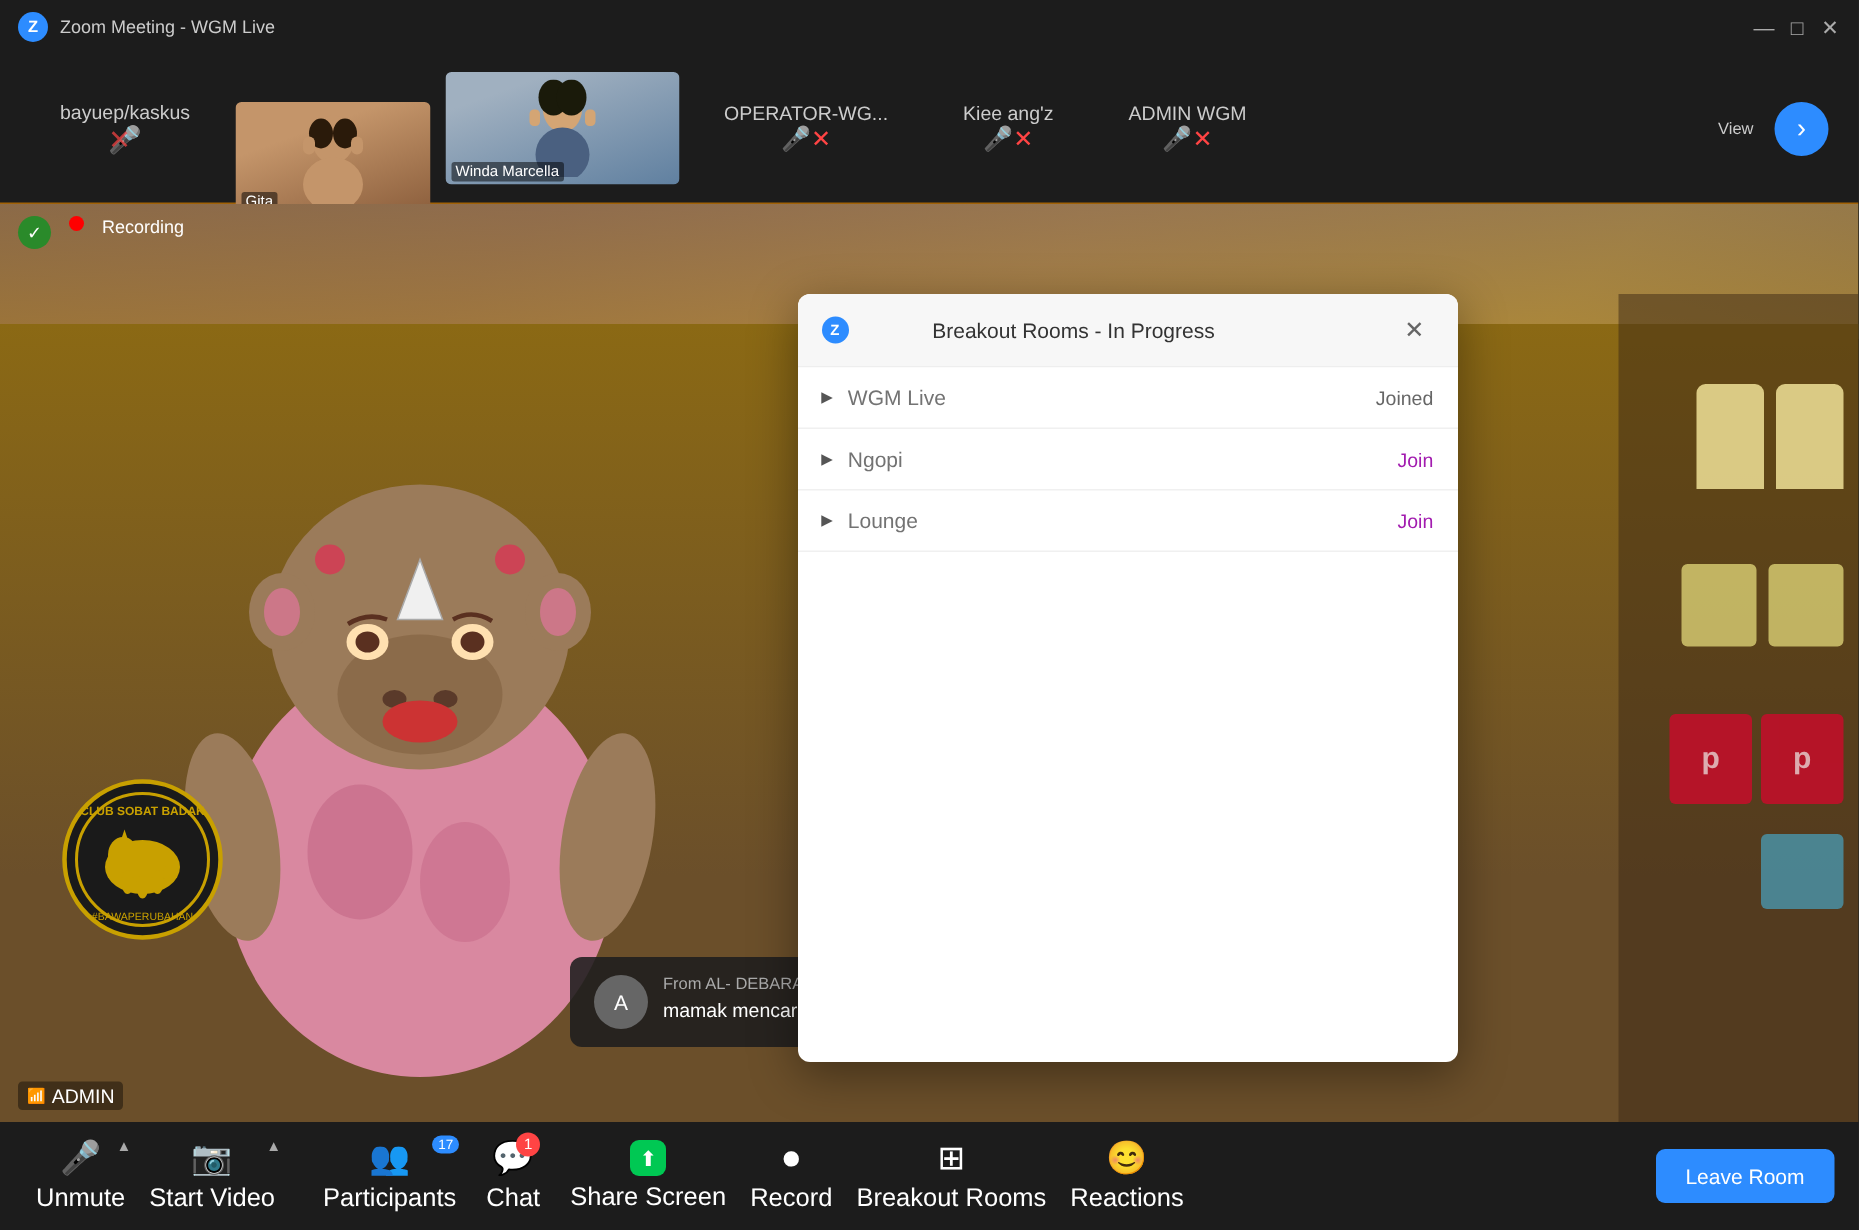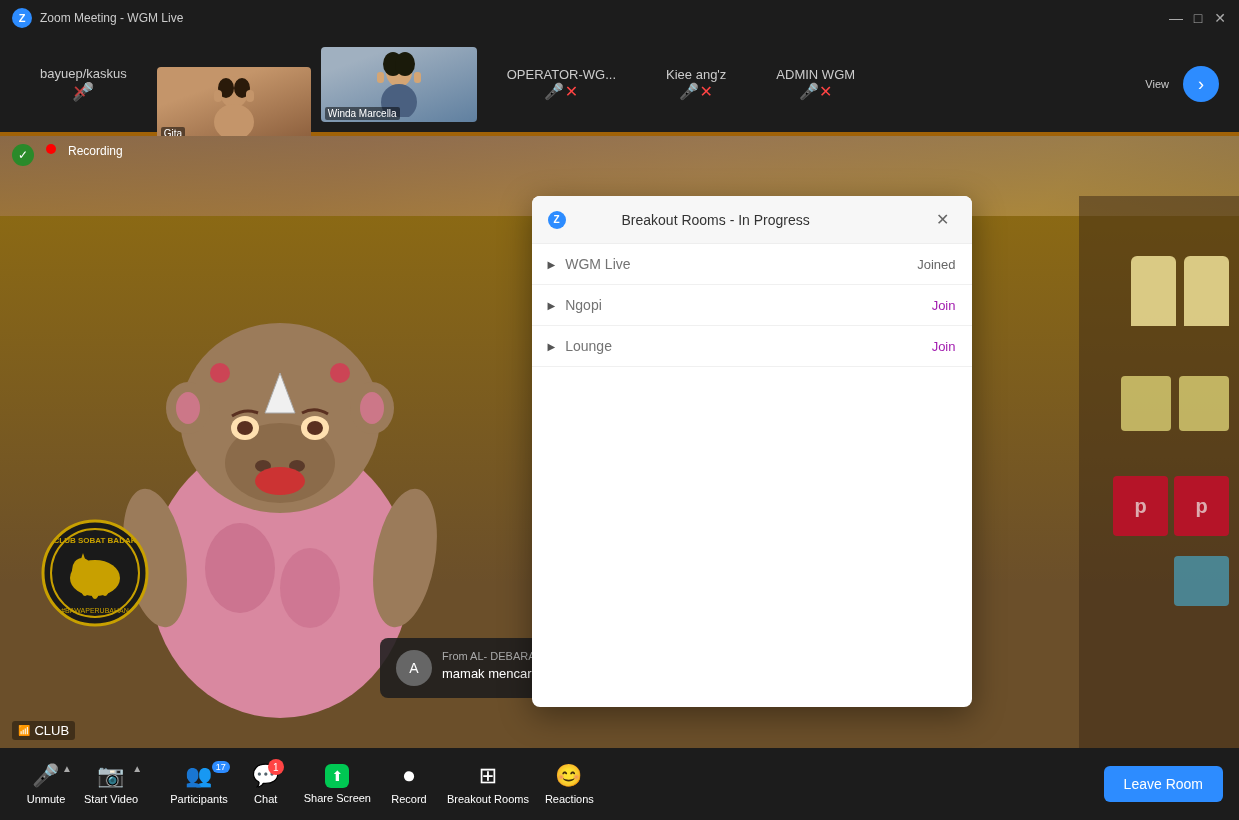--- a/index.html
+++ b/index.html
@@ -58,21 +58,21 @@
 
     
     .participants-bar {
       width: 100%;
       height: 100px;
       background: #1c1c1c;
       display: flex;
       align-items: center;
       padding: 0 20px;
       gap: 10px;
-      border-bottom: 4px solid #a16207;
+      border-bottom: 1px solid #a16207;
     }
     .participant-tile {
       display: flex;
       flex-direction: column;
       align-items: center;
       position: relative;
     }
     .participant-video-label {
       position: absolute;
       bottom: 2px;
@@ -319,21 +319,21 @@
     .toolbar-icon {
       font-size: 22px;
       color: white;
       margin-bottom: 4px;
     }
     .toolbar-icon.muted {
       color: #f44;
     }
     .toolbar-label {
       color: white;
-      font-size: 11px;
+      font-size: 17px;
       text-align: center;
     }
     .toolbar-chevron {
       position: absolute;
       top: 4px;
       right: 4px;
       color: #aaa;
       font-size: 10px;
     }
     .toolbar-badge {
@@ -358,21 +358,21 @@
       border-radius: 6px;
       padding: 10px 20px;
       font-size: 14px;
       cursor: pointer;
       white-space: nowrap;
       margin-left: 28px;
     }
 
     
     .gita-tile {
-      width: 154px;
+      width: 130px;
       height: 75px;
       border-radius: 4px;
       overflow: hidden;
       background: linear-gradient(135deg, #8B4513, #654321);
       position: relative;
       margin-top: 40px;
     }
     .gita-tile-inner {
       width: 100%;
       height: 100%;
@@ -565,21 +565,21 @@
         <div style="width:100%;height:100%;display:flex;align-items:center;justify-content:center;color:white;font-size:20px;font-weight:bold;opacity:0.7;">p</div>
       </div>
     </div>
     <div style="position:absolute;top:360px;right:10px;">
       <div style="width:55px;height:50px;background:#4a90a4;border-radius:4px;opacity:0.85;"></div>
     </div>
   </div>
 
   <div class="mamak-label">
     <span class="signal-icon">📶</span>
-    <span>CLUB</span>
+    <span>ADMIN</span>
   </div>
 
   <div class="chat-bubble">
     <div class="chat-avatar">
       <span>A</span>
     </div>
     <div class="chat-content">
       <div class="chat-sender">From AL- DEBARAN to Everyone</div>
       <div class="chat-message">mamak mencari surge</div>
     </div>

